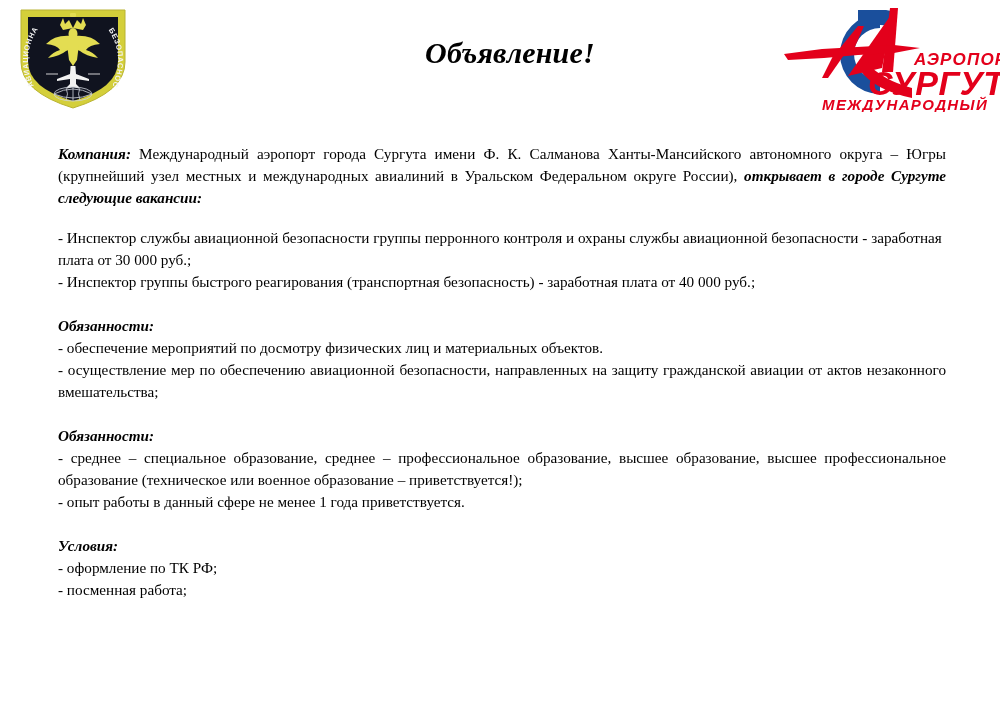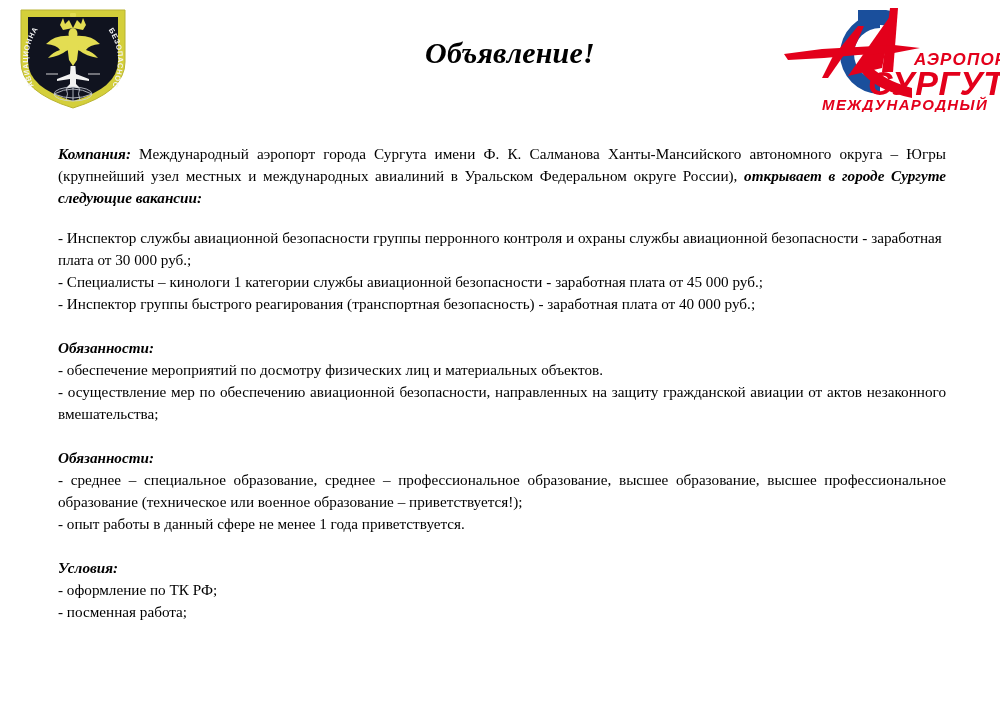--- a/index.html
+++ b/index.html
@@ -192,21 +192,20 @@
   </div>
 
   <div class="content">
 
     <p class="lead"><span class="i-bold">Компания:</span><span> Международный аэропорт города Сургута имени Ф. К. Салманова Ханты-Мансийского автономного округа – Югры (крупнейший узел местных и международных авиалиний в Уральском Федеральном округе России), </span><span class="i-bold">открывает в городе Сургуте следующие вакансии:</span></p>
 
     <div class="gap-md"></div>
 
     <div class="list">
       <p class="just">- Инспектор службы авиационной безопасности группы перронного контроля и охраны службы авиационной безопасности - заработная плата от 30 000 руб.;</p>
-      <p class="just">- Специалисты – кинологи 1 категории службы авиационной безопасности - заработная плата от 45 000 руб.;</p>
       <p class="just">- Инспектор группы быстрого реагирования (транспортная безопасность) - заработная плата от 40 000 руб.;</p>
     </div>
 
     <div class="gap-lg"></div>
 
     <div>
       <div class="section-head">Обязанности:</div>
       <p class="just">- обеспечение мероприятий по досмотру физических лиц и материальных объектов.</p>
       <p class="just">- осуществление мер по обеспечению авиационной безопасности, направленных на защиту гражданской авиации от актов незаконного вмешательства;</p>
     </div>

